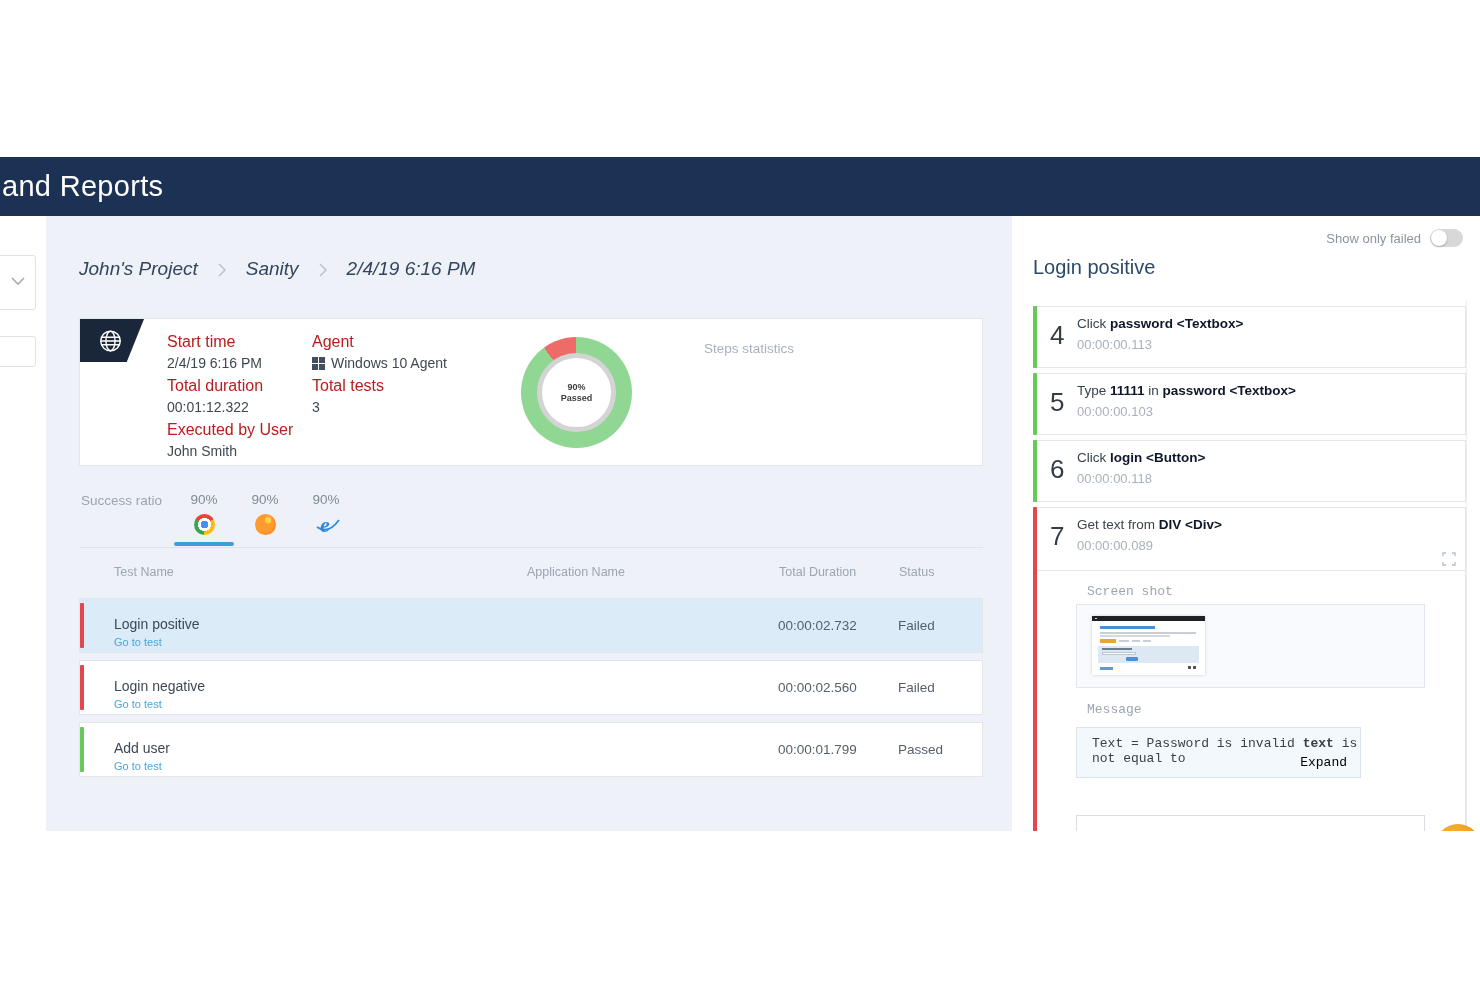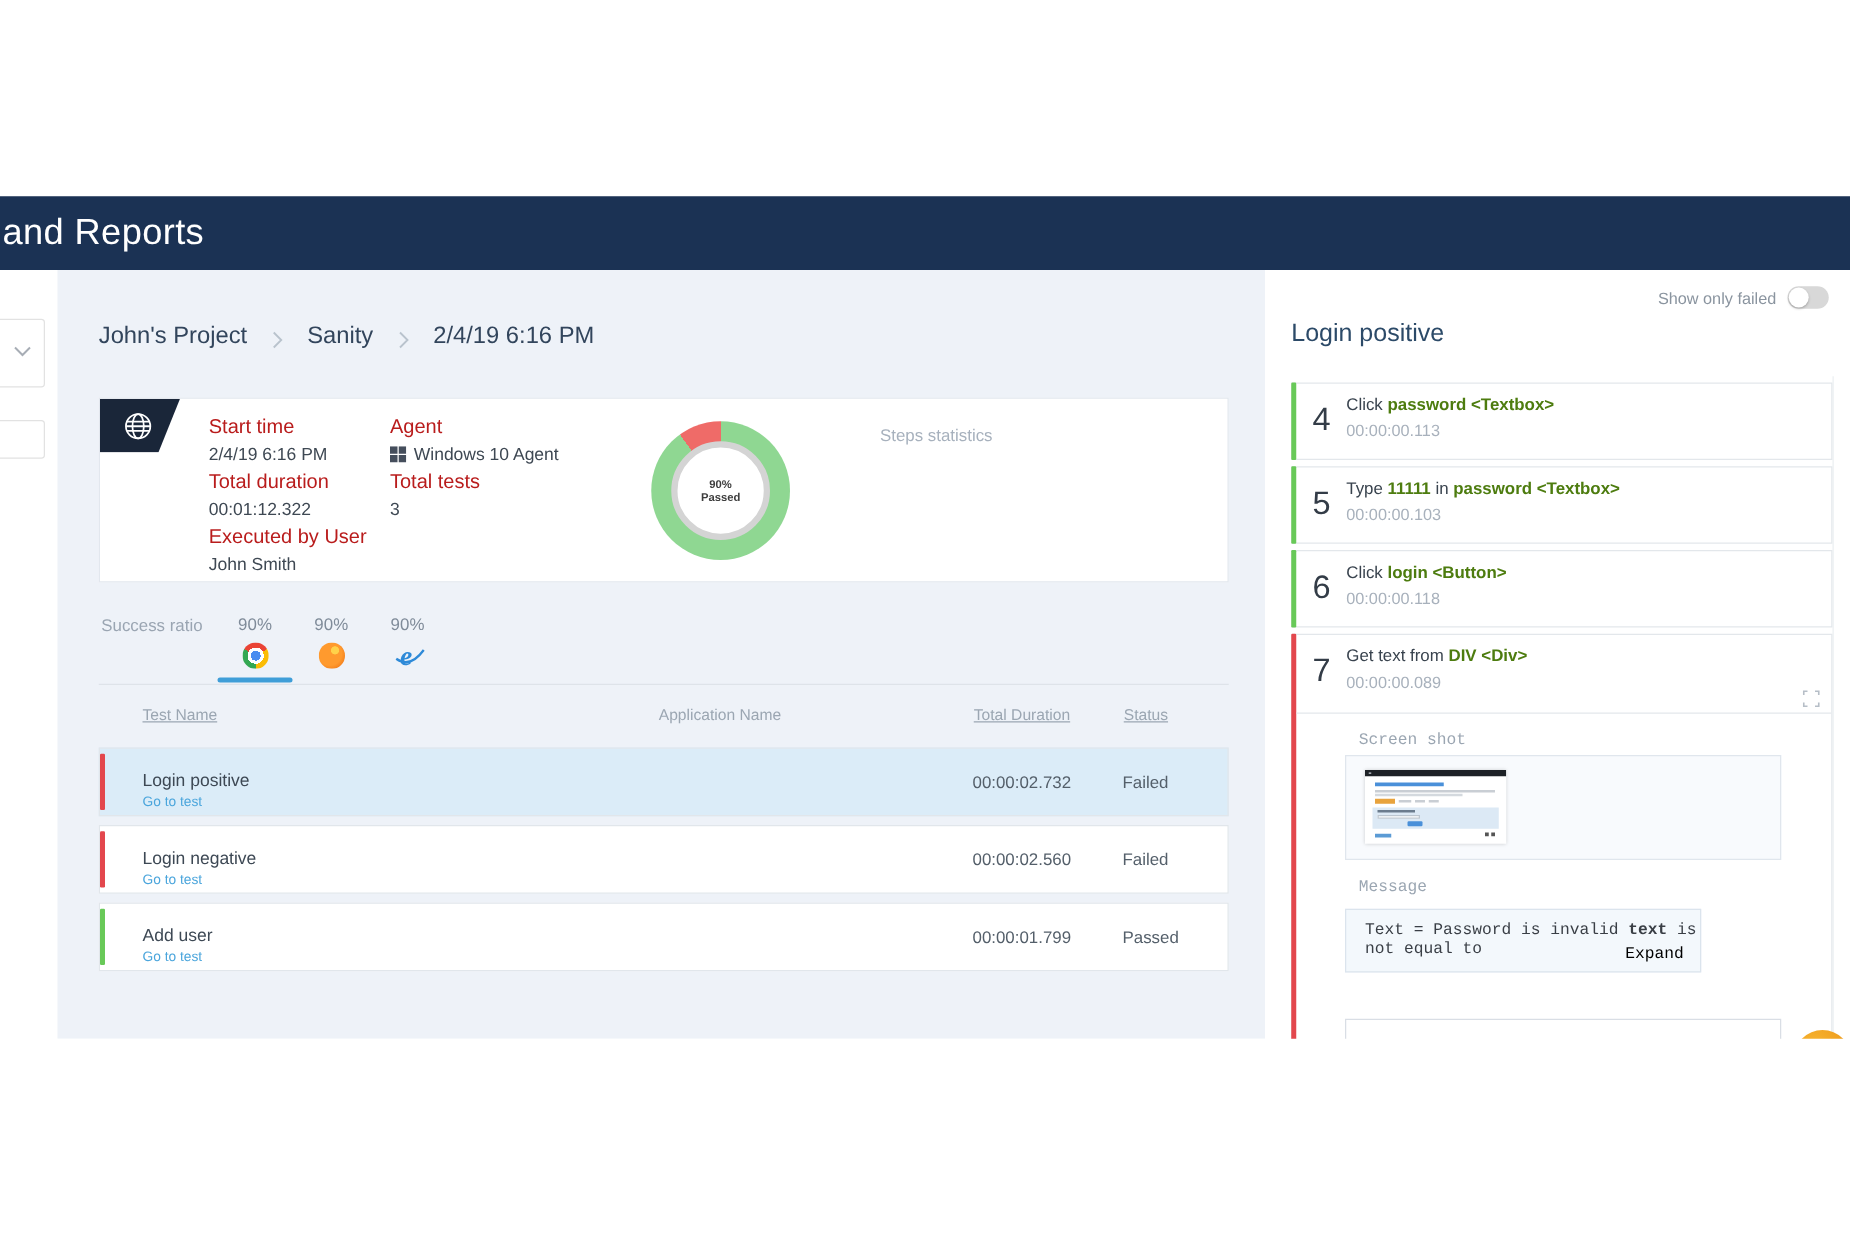--- a/index.html
+++ b/index.html
@@ -19,21 +19,21 @@
   .app { position:absolute; left:0; top:216px; width:1480px; height:615px; background:#fff; overflow:hidden; }
 
   
   .lbox1 { position:absolute; left:-41px; top:39px; width:77px; height:55px; background:#fff; border:1px solid #e2e2e2; border-radius:3px; }
   .lbox1 svg { position:absolute; right:9px; top:20px; }
   .lbox2 { position:absolute; left:-41px; top:120px; width:77px; height:31px; background:#fff; border:1px solid #e2e2e2; border-radius:3px; }
 
   
   .main { position:absolute; left:46px; top:0; width:966px; height:100%; background:#eef2f8; }
 
-  .breadcrumb { position:absolute; left:33px; top:42px; display:flex; align-items:flex-end; gap:19px; }
+  .breadcrumb { position:absolute; left:33px; top:42px; display:flex; align-items:center; gap:19px;font-style:italic; }
   .bc-item { font-size:19px; color:#32455c; cursor:pointer; }
   .bc-chev { margin-top:2px; }
 
   
   .card { position:absolute; left:33px; top:102px; width:904px; height:148px; background:#fff; border:1px solid #e2e7ee; }
   .badge { position:absolute; left:0; top:0; width:64px; height:43px; background:#1a2639;
            clip-path:polygon(0 0, 100% 0, 73% 100%, 0 100%); }
   .badge svg { position:absolute; left:17px; top:9px; }
   .fld { position:absolute; }
   .fld .lab { font-size:16px; color:#b91c1c; }
@@ -94,21 +94,21 @@
           box-shadow:0 1px 2px rgba(0,0,0,.25); }
   .rp-title { position:absolute; left:21px; top:40px; font-size:20px; color:#2c4a68; font-weight:500; }
 
   .step { position:absolute; left:21px; width:433px; height:62px; background:#fff; border:1px solid #e3e7eb; cursor:pointer; }
   .s4 { top:90px; } .s5 { top:157px; } .s6 { top:224px; } .s7 { top:291px; height:380px; }
   .sbar { position:absolute; left:-1px; top:-1px; bottom:-1px; width:4px; border-radius:1px; }
   .s7 .sbar { bottom:auto; height:382px; }
   .sbar.green { background:#68c958; } .sbar.red { background:#e3474d; }
   .num { position:absolute; left:16px; top:13px; font-size:26px; color:#333c47; }
   .stxt { position:absolute; left:43px; top:9px; font-size:13.5px; color:#39434e; }
-  .stxt b { color:#4d7c0f; }
+  .stxt b { color:#0f172a; }
   .stime { position:absolute; left:43px; top:30px; font-size:13px; color:#a8b1bc; }
   .fsicon { position:absolute; right:9px; top:44px; cursor:pointer; }
 
   .detail { position:absolute; left:3px; right:0; top:62px; bottom:0; border-top:1px solid #e3e7eb;font-family:Liberation Mono, monospace; }
   .d-lab { position:absolute; left:50px; font-size:13px; color:#9ba6b2; }
   .dl1 { top:13px; } .dl2 { top:131px; } .dl3 { top:219px;margin-top:28px; }
   .shotbox { position:absolute; left:39px; top:33px; width:349px; height:84px; background:#f8fafd; border:1px solid #e0e6ed; }
   .thumb { position:absolute; left:15px; top:11px; width:113px; height:59px; background:#fff;
            box-shadow:0 0 3px rgba(0,0,0,.18); cursor:pointer; overflow:hidden; }
   .t-bar { position:absolute; left:0; top:0; width:100%; height:5px; background:#1d2126; }
@@ -232,21 +232,21 @@
       <div class="bicon ie">
         <svg width="24" height="22" viewBox="0 0 24 22">
           <text x="4" y="18" font-size="22" font-style="italic" font-weight="bold" fill="#2e8ad8" font-family="Liberation Serif, serif">e</text>
           <path d="M1 13 Q 12 21 23 6" stroke="#2e8ad8" stroke-width="1.8" fill="none"></path>
         </svg>
       </div>
     </div>
     <div class="underline"></div>
     <div class="hdiv"></div>
 
-    <div class="thead" style="position:absolute;text-decoration:underline;">
+    <div class="thead" style="position:absolute;">
       <span>Test Name</span>
       <span>Total Duration</span>
       <span>Status</span>
       <span class="h-app">Application Name</span>
     </div>
 
     <div class="trow r1 sel">
       <span class="bar red"></span>
       <div class="cname">
         <div class="tname">Login positive</div>

